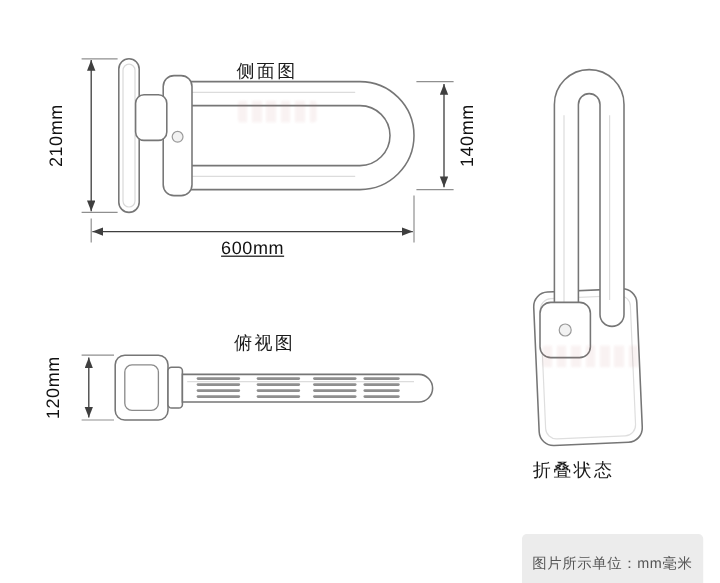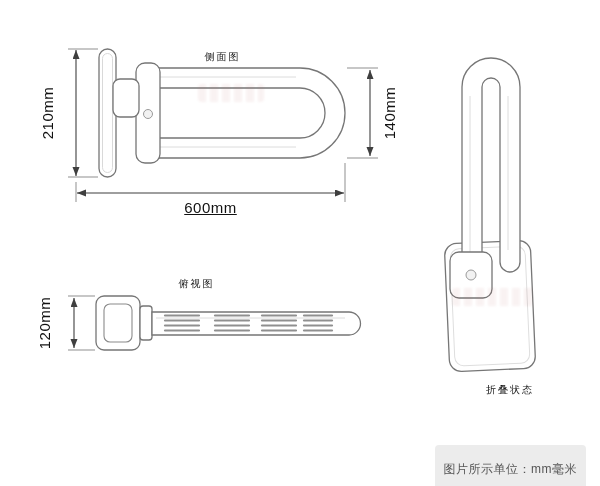--- a/index.html
+++ b/index.html
@@ -2,21 +2,21 @@
 <html><head>
 <meta charset="utf-8">
 <style>
   html,body{margin:0;padding:0;background:#ffffff;}
   .stage{
     position:relative;width:600px;height:486px;background:#ffffff;overflow:hidden;
     font-family:"Liberation Sans","DejaVu Sans",sans-serif;
   }
   .stage svg{position:absolute;left:0;top:0;}
   .lbl{
-    position:absolute;color:#1a1a1a;font-size:10px;letter-spacing:2px;
+    position:absolute;color:#1a1a1a;font-size:15px;letter-spacing:2px;
     text-align:center;white-space:nowrap;
   }
   .dimlbl{
     position:absolute;color:#111111;font-size:15px;font-weight:500;
     text-align:center;white-space:nowrap;letter-spacing:.5px;
   }
   .rot{transform:rotate(-90deg);transform-origin:center center;}
   .note{
     position:absolute;right:14px;top:445px;font-size:12px;color:#555555;
     background:#ececec;border-radius:4px;padding:16px 9px;letter-spacing:.5px;
@@ -127,24 +127,24 @@
   </svg>
 
   <div class="lbl" style="left:170px;top:50px;width:105px;">侧面图</div>
 
   <div class="dimlbl rot" style="left:16px;top:104px;width:64px;height:18px;">210mm</div>
 
   <div class="dimlbl" style="left:158px;top:199px;width:105px;text-decoration:underline;">600mm</div>
 
   <div class="dimlbl rot" style="left:358px;top:104px;width:64px;height:18px;">140mm</div>
 
-  <div class="lbl" style="left:144px;top:277px;width:105px;text-align:center;">俯视图</div>
+  <div class="lbl" style="left:168px;top:277px;width:105px;text-align:center;">俯视图</div>
 
   <div class="dimlbl rot" style="left:13px;top:314px;width:64px;height:18px;">120mm</div>
 
-  <div class="lbl" style="left:448px;top:383px;width:124px;font-family:Liberation Serif, serif;">折叠状态</div>
+  <div class="lbl" style="left:416px;top:383px;width:124px;font-family:Liberation Serif, serif;">折叠状态</div>
 
   <div class="note">图片所示单位：mm毫米</div>
 
   <div class="watermark wm1"></div>
   <div class="watermark wm2"></div>
 
 </div>
 
 </body></html>

